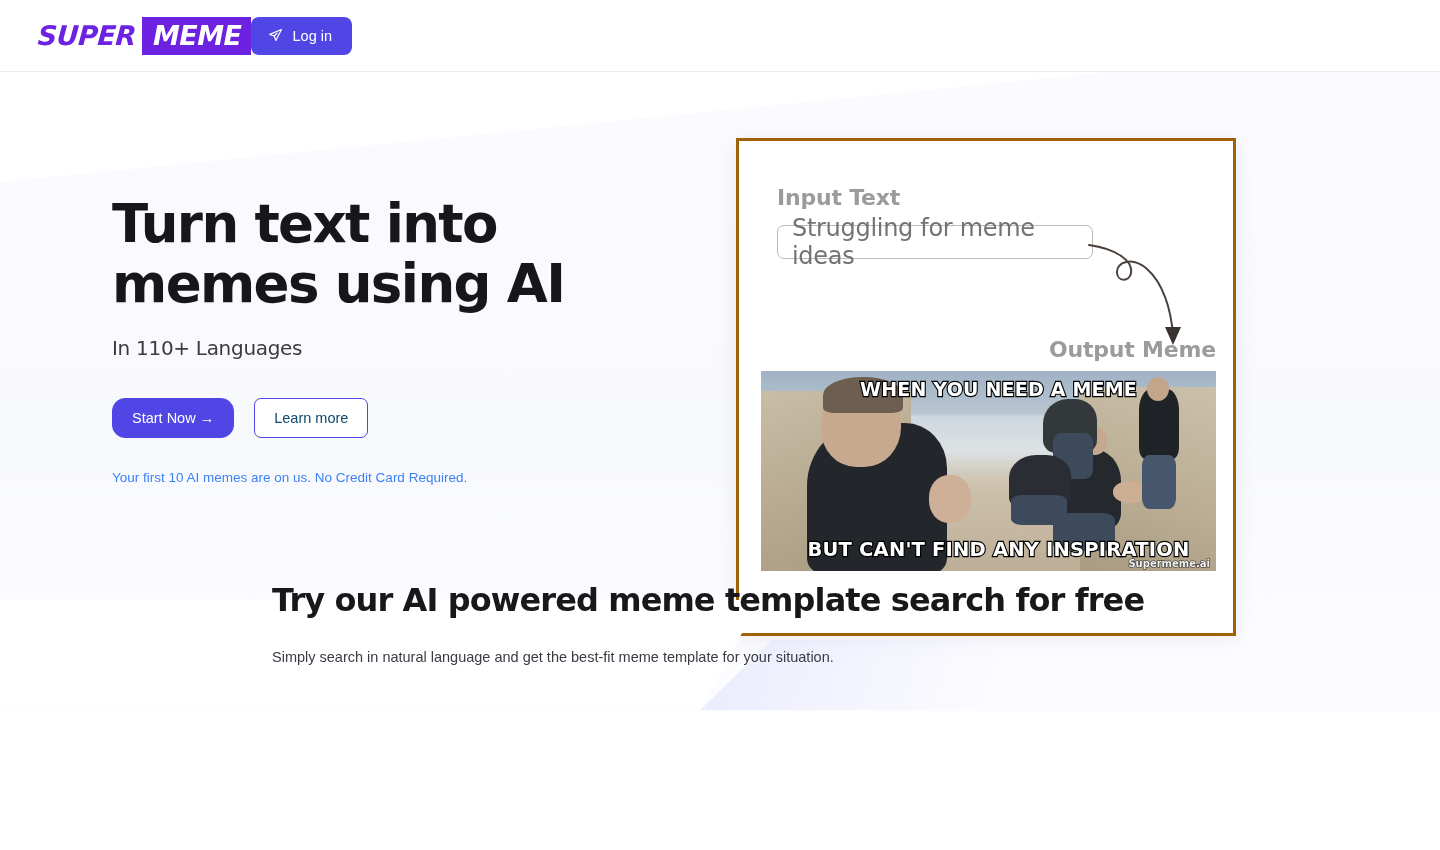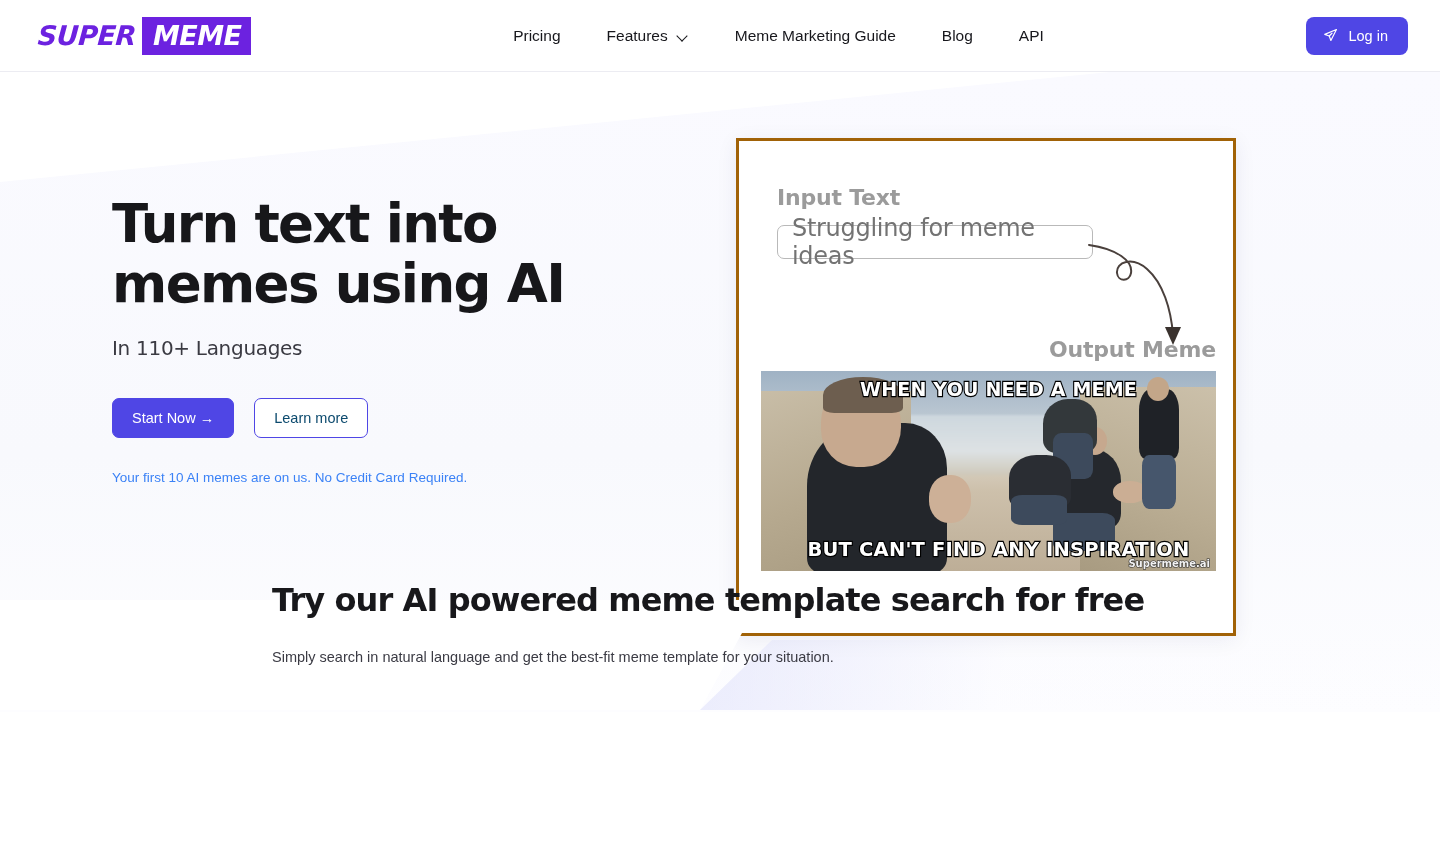--- a/index.html
+++ b/index.html
@@ -181,21 +181,21 @@
   .hero-cta {
     margin-top: 38px;
     display: flex;
     align-items: center;
     gap: 20px;
   }
   .btn-primary {
     background: #4F46E5;
     color: #ffffff;
     border: 1.5px solid #4F46E5;
-    border-radius: 7px;
+    border-radius: 13px;
     font-size: 14.5px;
     padding: 11px 19px;
     cursor: pointer;
     font-family: "Liberation Sans", sans-serif;
     white-space: nowrap;
   }
   .btn-outline {
     background: #ffffff;
     color: #0c4a6e;
     border: 1.5px solid #4F46E5;
@@ -366,38 +366,20 @@
   <div class="bg-wedge-top"></div>
   <div class="bg-wedge-white-left"></div>
 
   <header class="header">
 
     <div class="logo">
       <span class="logo-super">SUPER</span>
       <span class="logo-meme">MEME</span>
     </div>
 
-    <nav class="nav">
-      <div class="nav-item">
-        <span>Pricing</span>
-      </div>
-      <div class="nav-item">
-        <span>Features</span>
-        <span class="chev"></span>
-      </div>
-      <div class="nav-item">
-        <span>Meme Marketing Guide</span>
-      </div>
-      <div class="nav-item">
-        <span>Blog</span>
-      </div>
-      <div class="nav-item">
-        <span>API</span>
-      </div>
-    </nav>
 
     <button class="login-btn">
       <svg width="15" height="15" viewBox="0 0 24 24" fill="none">
         <path d="M21.5 2.5L2.8 10.2l7.2 2.6 2.6 7.2 8.9-17.5z" stroke="#ffffff" stroke-width="1.9" stroke-linejoin="round" stroke-linecap="round"></path>
         <path d="M10 12.8l4.4-4.4" stroke="#ffffff" stroke-width="1.9" stroke-linecap="round"></path>
       </svg>
       <span>Log in</span>
     </button>
   </header>
 

